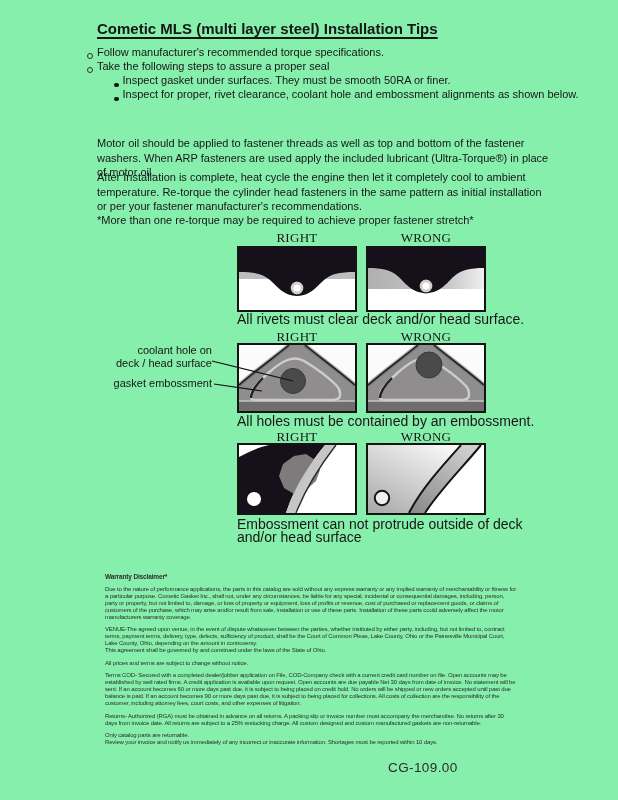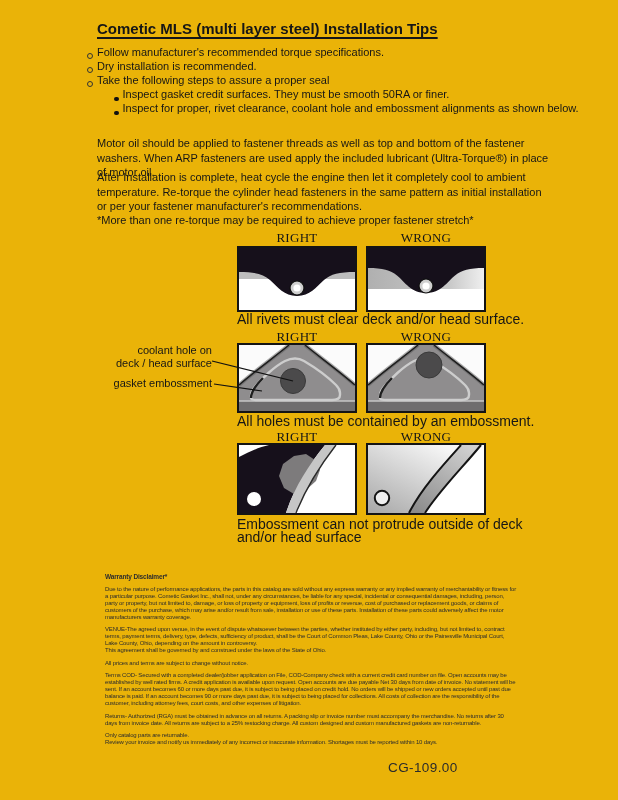--- a/index.html
+++ b/index.html
@@ -1,16 +1,16 @@
 <!DOCTYPE html>
 <html><head>
 <meta charset="utf-8">
 <style>
   html,body{margin:0;padding:0;background:#fff;}
-  .page{position:relative;width:618px;height:800px;background:#eab308;overflow:hidden;
+  .page{position:relative;width:618px;height:800px;background:#86efac;overflow:hidden;
         font-family:"Liberation Sans", sans-serif;color:#161616;}
   .abs{position:absolute;}
   .title{left:97px;top:20px;font-size:15px;font-weight:bold;
          text-decoration:underline;text-decoration-thickness:1.5px;text-underline-offset:3px;}
   .bullets{left:87px;top:45px;width:500px;font-size:11px;line-height:14px;}
   .b-row{display:flex;align-items:flex-end;}
   .ob{flex:0 0 auto;width:4px;height:4px;border:1px solid #333;border-radius:50%;margin:4px 4px 0 0;}
   .fb{flex:0 0 auto;width:4.5px;height:4.5px;background:#111;border-radius:50%;margin:4px 4px 0 0;}
   .sub{margin-left:27px;}
   .diesel-h{left:97px;top:118px;font-size:12.5px;font-weight:bold;}
@@ -34,29 +34,25 @@
 
   <div class="abs title">Cometic MLS (multi layer steel) Installation Tips</div>
 
   <div class="abs bullets">
     <div class="b-row">
         <span class="ob"></span>
         <span>Follow manufacturer's recommended torque specifications.</span>
       </div>
     <div class="b-row">
         <span class="ob"></span>
-        <span>Dry installation is recommended.</span>
-      </div>
-    <div class="b-row">
-        <span class="ob"></span>
         <span>Take the following steps to assure a proper seal</span>
       </div>
     <div class="b-row sub">
         <span class="fb"></span>
-        <span>Inspect gasket credit surfaces.  They must be smooth 50RA or finer.</span>
+        <span>Inspect gasket under surfaces.  They must be smooth 50RA or finer.</span>
       </div>
     <div class="b-row sub">
         <span class="fb"></span>
         <span>Inspect for proper, rivet clearance, coolant hole and embossment alignments as shown below.</span>
       </div>
   </div>
 
   <p class="abs body p1">Motor oil should be applied to fastener threads as well as top and bottom of the fastener washers. When ARP fasteners are used apply the included lubricant (Ultra-Torque®) in place of motor oil.</p>
   <p class="abs body note">*More than one re-torque may be required to achieve proper fastener stretch*</p>
   <p class="abs body p2">After Installation is complete, heat cycle the engine then let it completely cool to ambient temperature. Re-torque the cylinder head fasteners in the same pattern as initial installation or per your fastener manufacturer's recommendations.</p>

